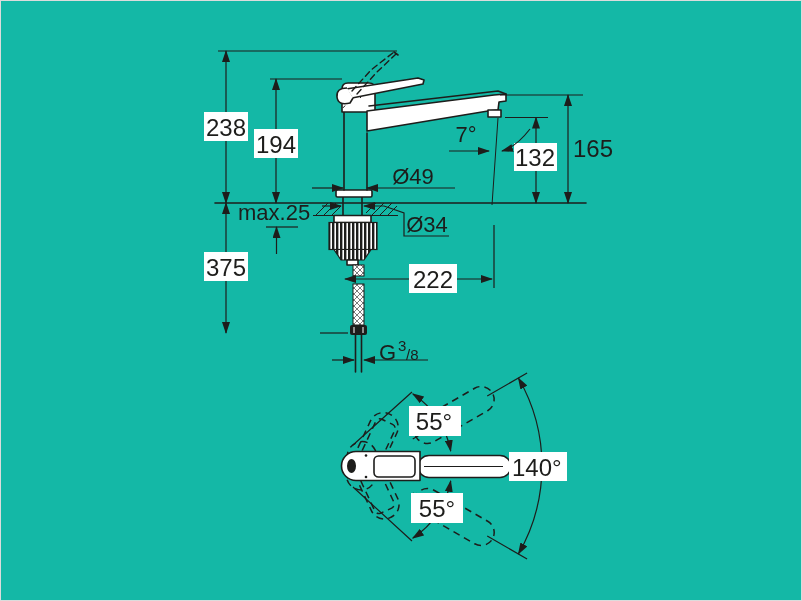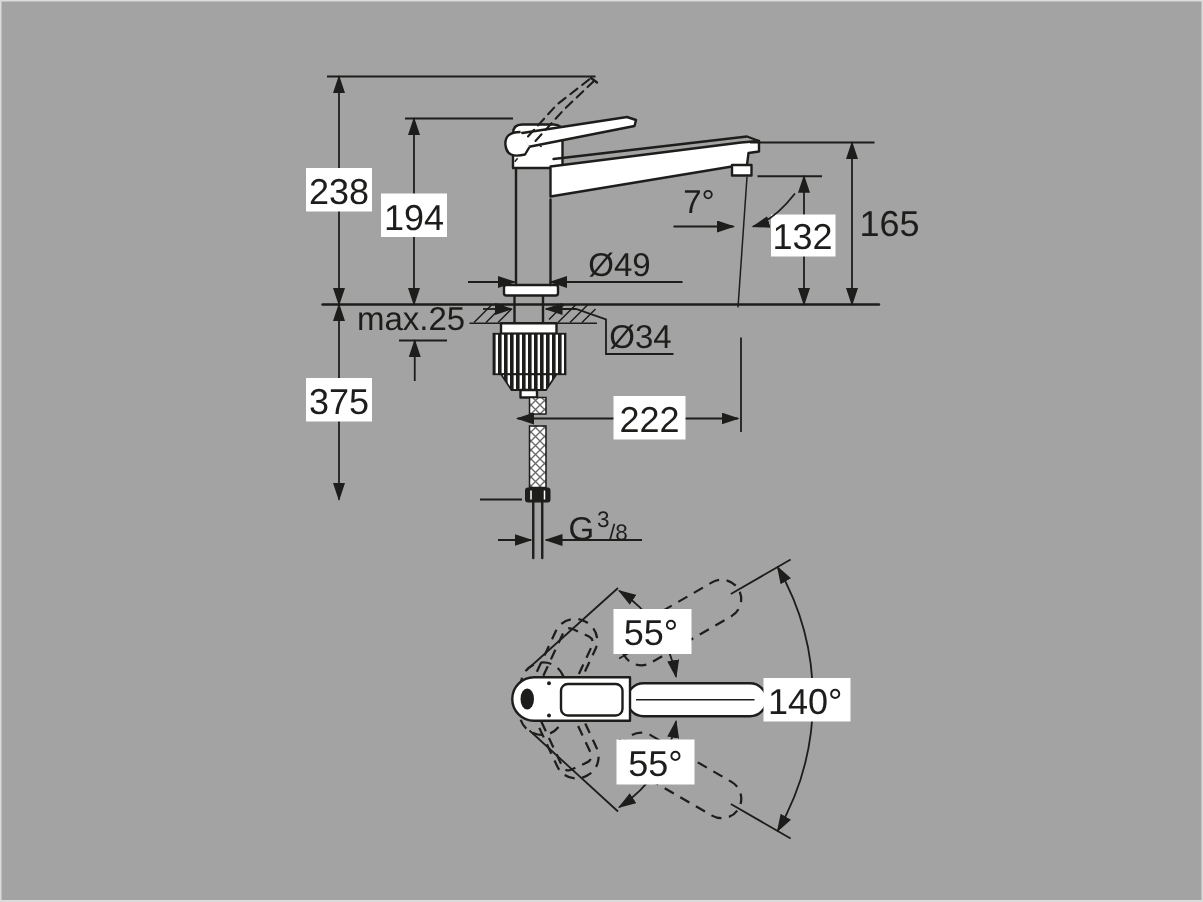--- a/index.html
+++ b/index.html
@@ -1,16 +1,16 @@
 <!DOCTYPE html>
 <html><head>
 <meta charset="utf-8">
 <style>
   html,body{margin:0;padding:0;background:#fff;}
-  .stage{width:802px;height:601px;position:relative;background:#a3a3a3;
+  .stage{width:802px;height:601px;position:relative;background:#14b8a6;
          font-family:"Liberation Sans", sans-serif;}
   svg{display:block;}
   svg text{fill:#1d1d1b;font-family:"Liberation Sans", sans-serif;}
   .outline{stroke:#1d1d1b;stroke-width:1.6;fill:none;stroke-linejoin:round;stroke-linecap:round;}
   .outline-f{stroke:#1d1d1b;stroke-width:1.6;fill:#fff;stroke-linejoin:round;}
   .dim{stroke:#1d1d1b;stroke-width:1.2;fill:none;}
   .thin{stroke:#1d1d1b;stroke-width:1;fill:none;}
   .hatch{stroke:#1d1d1b;stroke-width:1;fill:none;}
   .dash{stroke:#1d1d1b;stroke-width:1.5;fill:none;stroke-dasharray:7 5;stroke-linejoin:round;}
   .dash2{stroke:#1d1d1b;stroke-width:1.4;fill:none;stroke-dasharray:6 4;stroke-linecap:round;}

